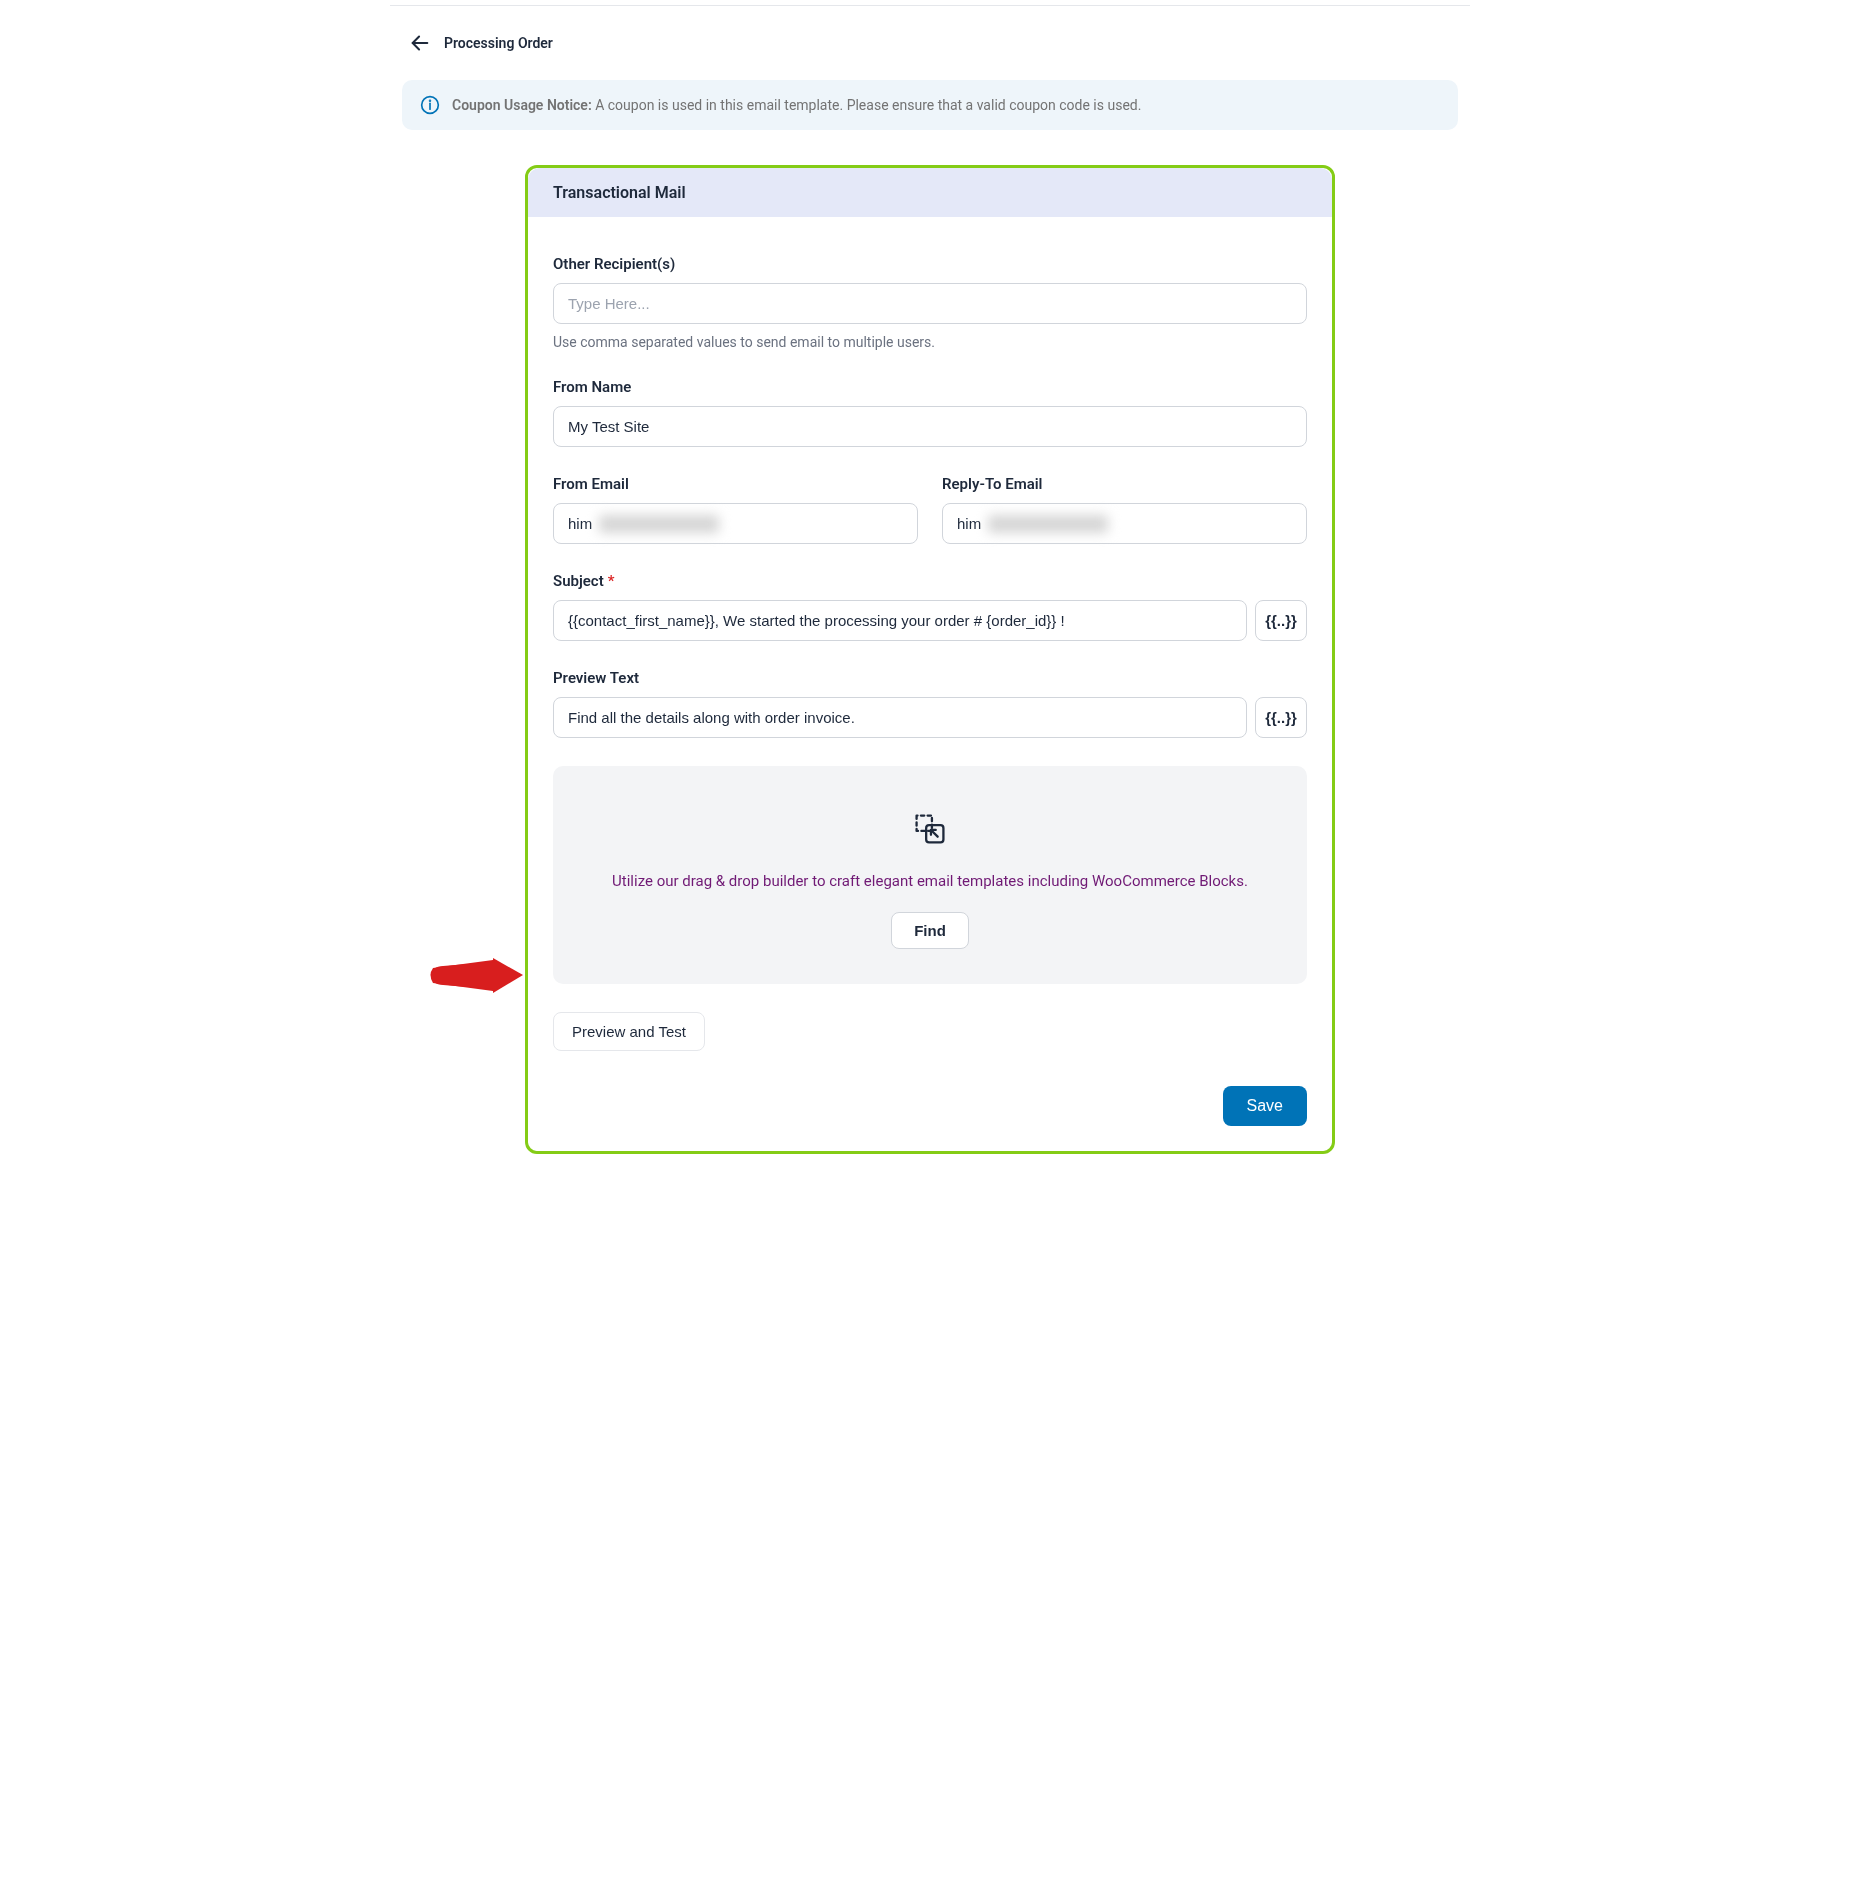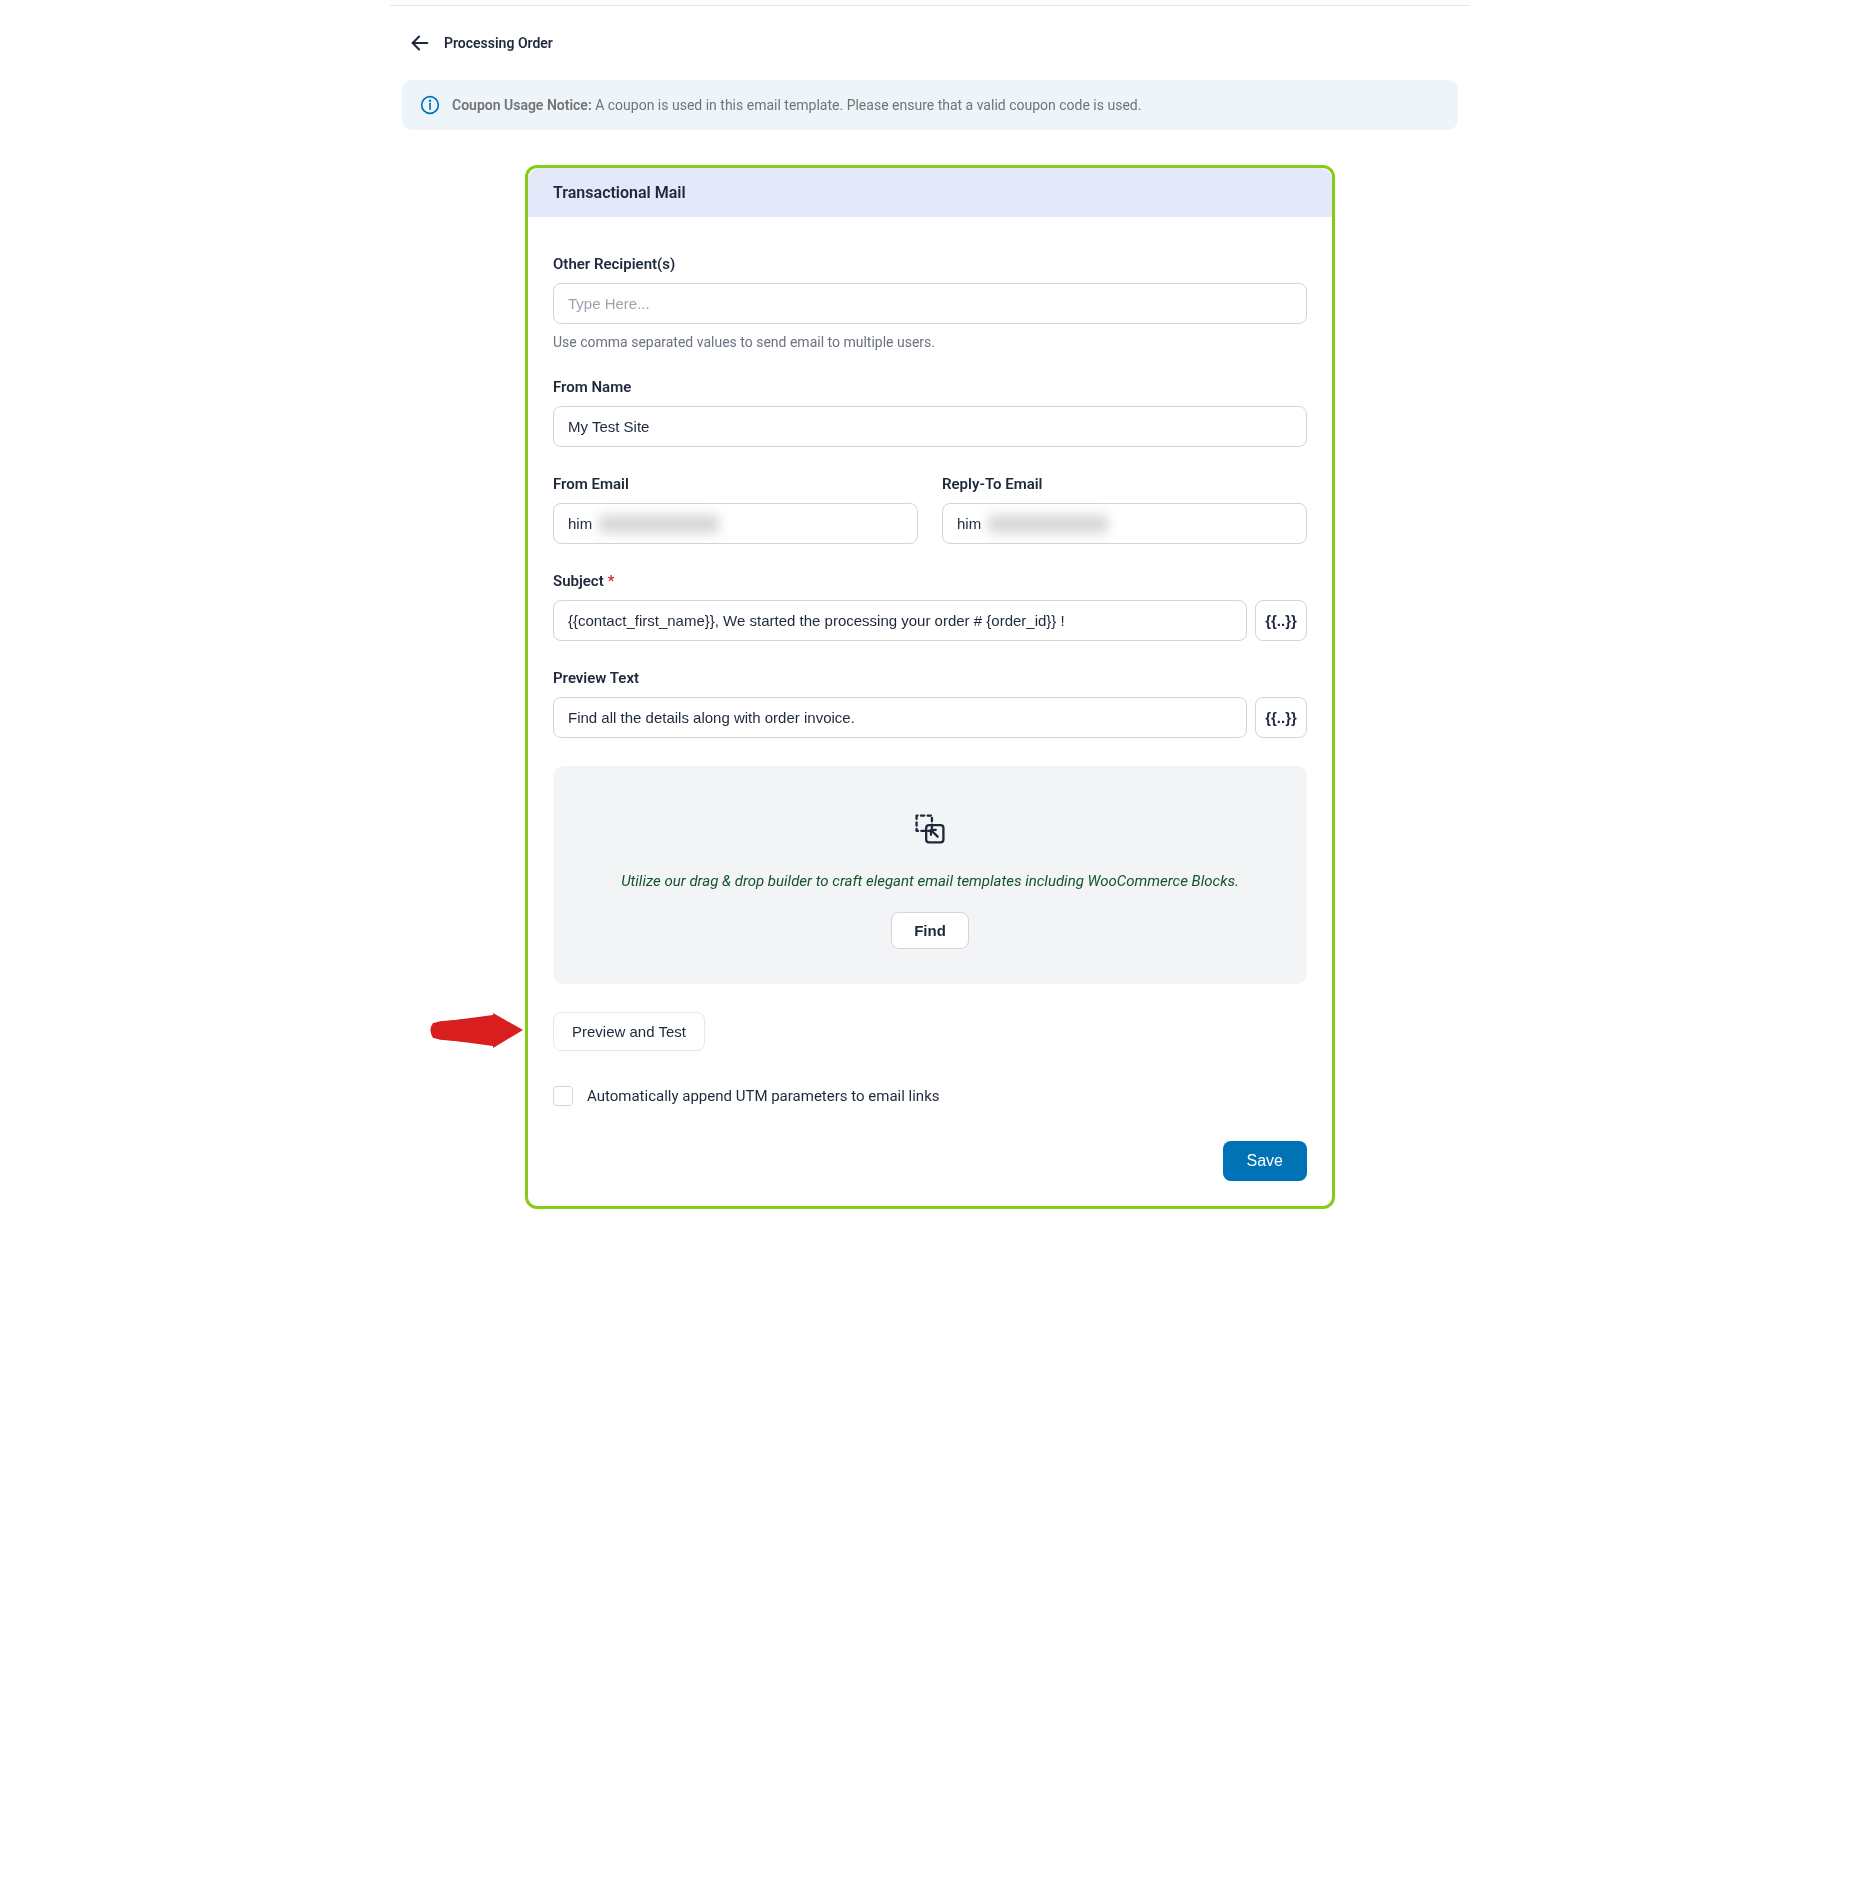--- a/index.html
+++ b/index.html
@@ -158,23 +158,22 @@
       text-align: center;
       margin-bottom: 28px;
     }
     .builder-icon {
       margin-bottom: 20px;
       display: flex;
       justify-content: center;
     }
     .builder-desc {
       font-size: 15px;
-      color: #14532d;
+      color: #701a75;
       margin-bottom: 22px;
-      font-style: italic;
     }
     .edit-btn {
       background: #fff;
       border: 1px solid #d1d5db;
       border-radius: 8px;
       padding: 9px 22px;
       font-size: 15px;
       font-weight: 600;
       color: #1e293b;
       cursor: pointer;
@@ -327,24 +326,20 @@
             <path d="M 32 32 L 25 25"></path>
             <path d="M 25 30 L 25 25 L 30 25"></path>
           </svg>
         </div>
         <div class="builder-desc">Utilize our drag &amp; drop builder to craft elegant email templates including WooCommerce Blocks.</div>
         <button class="edit-btn">Find</button>
       </div>
 
       <button class="preview-btn">Preview and Test</button>
 
-      <div class="checkbox-row">
-        <div class="checkbox"></div>
-        <span class="checkbox-label">Automatically append UTM parameters to email links</span>
-      </div>
 
       <div class="footer">
         <button class="save-btn">Save</button>
       </div>
 
     </div>
 
     <div class="arrow-annotation">
       <svg width="95" height="55" viewBox="0 0 95 55">
         <path d="M 5 27 L 65 27 L 65 12 L 93 27 L 65 43 L 65 27 Z" fill="#d81e1e" stroke="#d81e1e" stroke-width="1" stroke-linejoin="round"></path>

